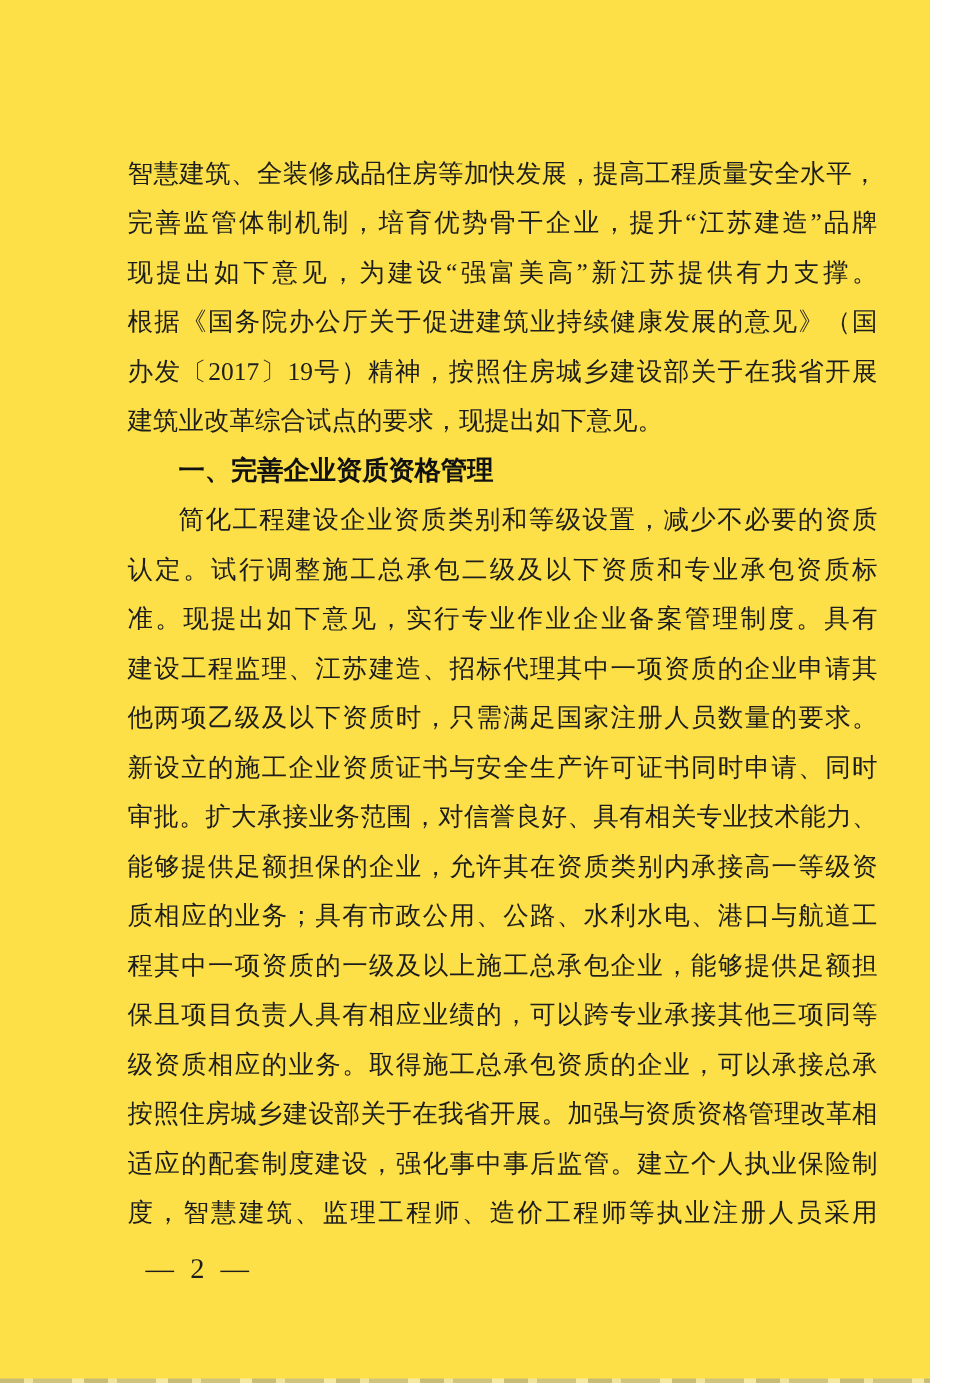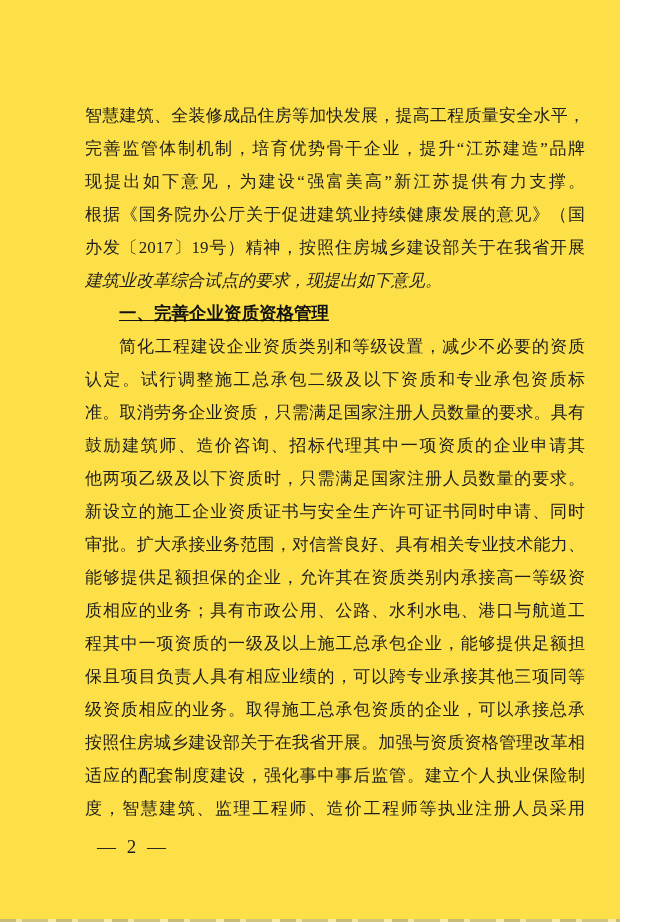--- a/index.html
+++ b/index.html
@@ -27,33 +27,31 @@
     font-size: 17px;
     color: #1d1d1d;
     text-align: justify;
     text-align-last: justify;
     text-justify: inter-character;
     overflow: hidden;
   }
   .line.no-fill {
     text-align: right;
     text-align-last: left;
-    font-style: italic;
   }
   .line.indent {
     padding-left: 34px;
   }
   .line.heading-line {
     font-family: "Liberation Sans", "DejaVu Sans", sans-serif;
     font-weight: 700;
     font-size: 17.5px;
     color: #111111;
     text-align: left;
     text-align-last: left;
-    text-decoration: underline;
   }
   .footer {
     position: absolute;
     left: 97px;
     top: 836px;
     font-size: 19px;
     color: #1d1d1d;
     letter-spacing: 1px;
     word-spacing: 4px;
   }
@@ -83,22 +81,22 @@
     <div class="line">完善监管体制机制，培育优势骨干企业，提升“江苏建造”品牌</div>
     <div class="line">现提出如下意见，为建设“强富美高”新江苏提供有力支撑。</div>
     <div class="line">根据《国务院办公厅关于促进建筑业持续健康发展的意见》（国</div>
     <div class="line">办发〔2017〕19号）精神，按照住房城乡建设部关于在我省开展</div>
     <div class="line no-fill">建筑业改革综合试点的要求，现提出如下意见。</div>
 
     <div class="line heading-line indent">一、完善企业资质资格管理</div>
 
     <div class="line indent">简化工程建设企业资质类别和等级设置，减少不必要的资质</div>
     <div class="line">认定。试行调整施工总承包二级及以下资质和专业承包资质标</div>
-    <div class="line">准。取消劳务企业资质，只需满足国家注册人员数量的要求。具有</div>
-    <div class="line">鼓励建筑师、造价咨询、招标代理其中一项资质的企业申请其</div>
+    <div class="line">准。现提出如下意见，实行专业作业企业备案管理制度。具有</div>
+    <div class="line">建设工程监理、江苏建造、招标代理其中一项资质的企业申请其</div>
     <div class="line">他两项乙级及以下资质时，只需满足国家注册人员数量的要求。</div>
     <div class="line">新设立的施工企业资质证书与安全生产许可证书同时申请、同时</div>
     <div class="line">审批。扩大承接业务范围，对信誉良好、具有相关专业技术能力、</div>
     <div class="line">能够提供足额担保的企业，允许其在资质类别内承接高一等级资</div>
     <div class="line">质相应的业务；具有市政公用、公路、水利水电、港口与航道工</div>
     <div class="line">程其中一项资质的一级及以上施工总承包企业，能够提供足额担</div>
     <div class="line">保且项目负责人具有相应业绩的，可以跨专业承接其他三项同等</div>
     <div class="line">级资质相应的业务。取得施工总承包资质的企业，可以承接总承</div>
     <div class="line">按照住房城乡建设部关于在我省开展。加强与资质资格管理改革相</div>
     <div class="line">适应的配套制度建设，强化事中事后监管。建立个人执业保险制</div>

